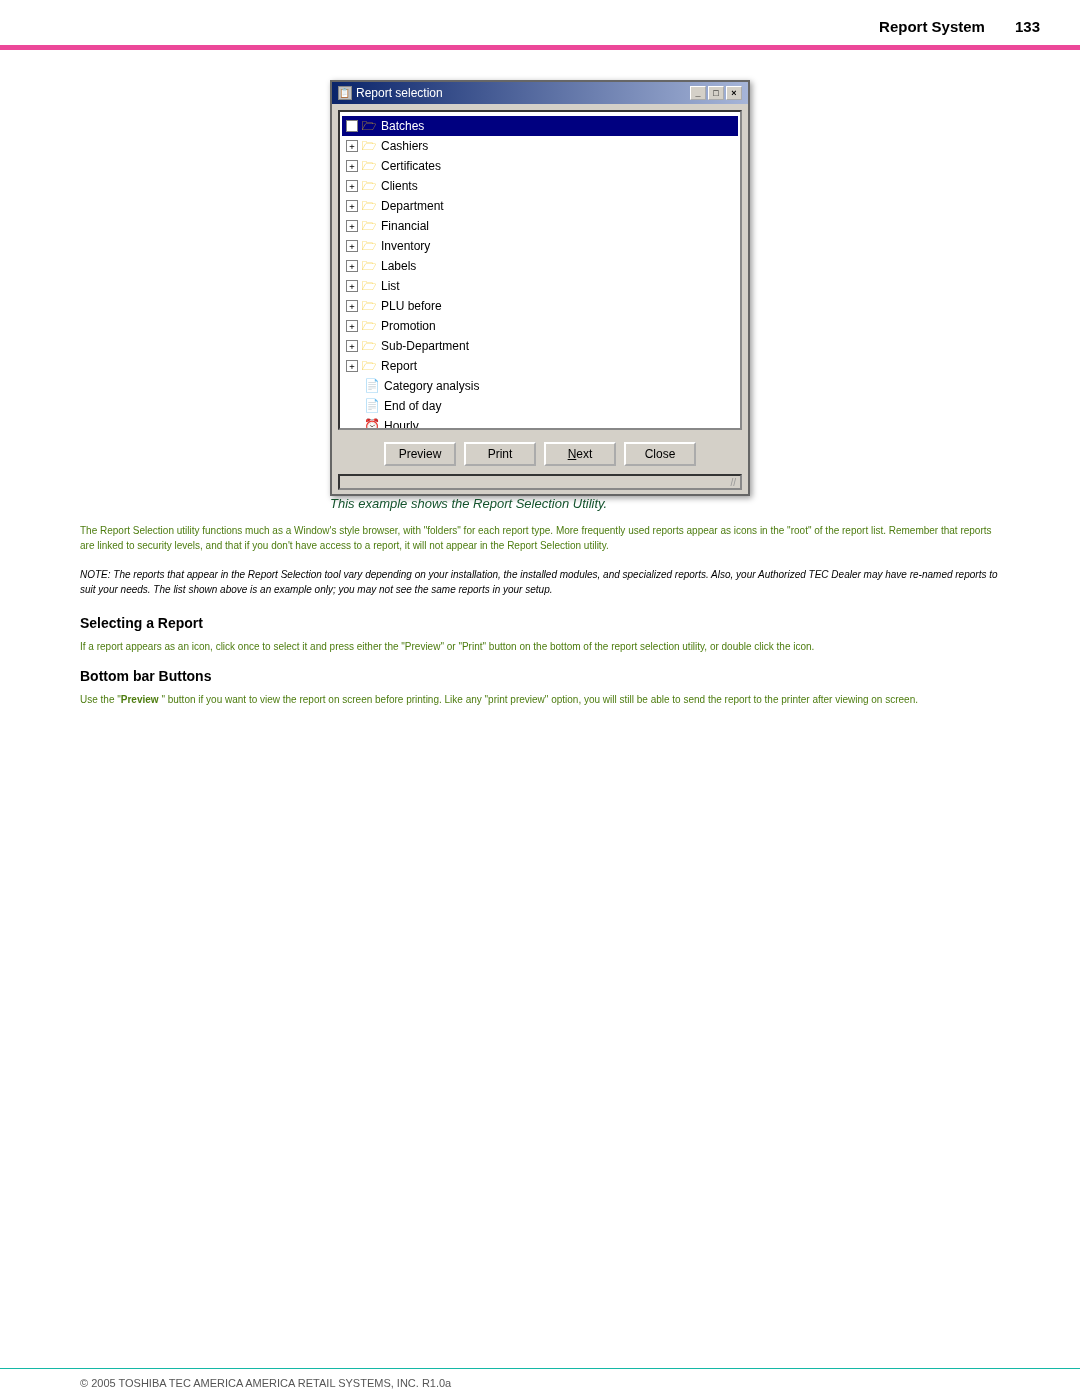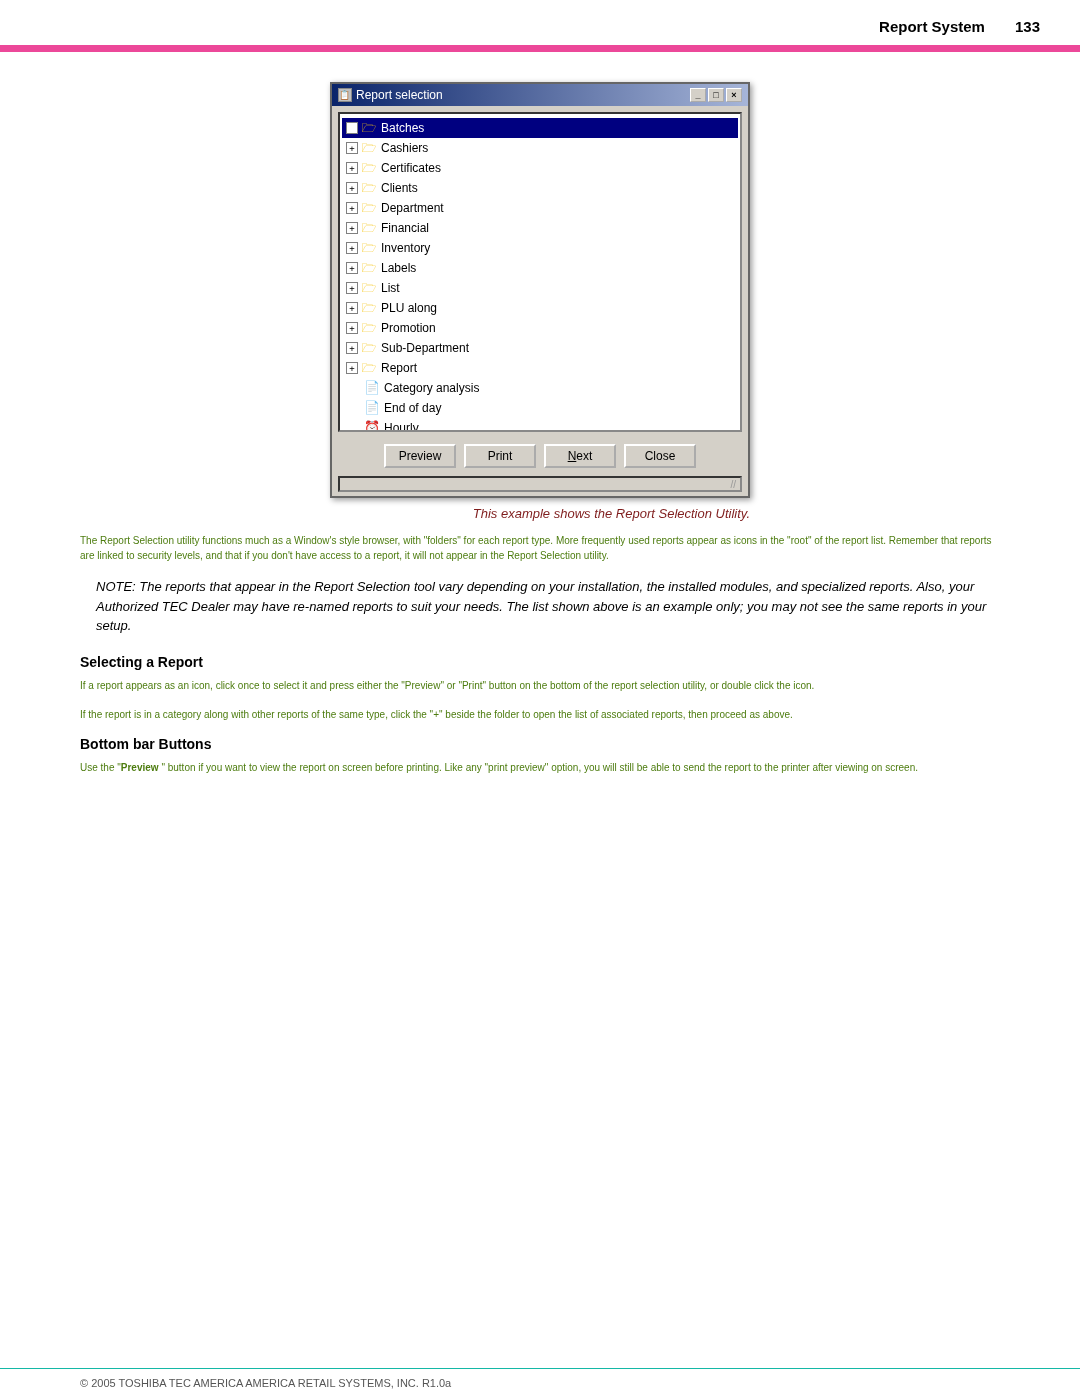--- a/index.html
+++ b/index.html
@@ -12,21 +12,21 @@
       min-height: 1397px;
       position: relative;
     }
 
     
     .page-header {
       display: flex;
       justify-content: flex-end;
       align-items: flex-start;
       padding: 18px 40px 10px 56px;
-      border-bottom: 7px solid #ec4899;
+      border-bottom: 5px solid #ec4899;
     }
     .page-header-title {
       font-weight: bold;
       font-size: 15px;
       margin-right: 30px;
     }
     .page-number {
       font-weight: bold;
       font-size: 15px;
     }
@@ -181,38 +181,36 @@
       display: flex;
       align-items: center;
       justify-content: flex-end;
       padding-right: 2px;
       font-size: 10px;
     }
 
     .caption {
       font-style: italic;
       font-size: 13px;
-      text-align: right;
-      color: #7f1d1d;
-      margin-top: 8px;
+      text-align: left;
+      color: #14532d;
     }
 
     
     .body-text {
       font-size: 10px;
       line-height: 1.5;
       margin-bottom: 14px;
       color: #4d7c0f;
     }
     .note-text {
-      font-size: 13px;
+      font-size: 10px;
       line-height: 1.5;
       font-style: italic;
       margin-bottom: 18px;
-      margin-left: 16px;
     }
     .section-heading {
       font-weight: bold;
       font-size: 14px;
       margin-bottom: 8px;
       margin-top: 4px;
     }
 
     
     .page-footer {
@@ -314,21 +312,21 @@
 
         <div class="tree-item">
           <span class="tree-expand">+</span>
           <span class="tree-icon folder-icon">🗁</span>
           <span>List</span>
         </div>
 
         <div class="tree-item">
           <span class="tree-expand">+</span>
           <span class="tree-icon folder-icon">🗁</span>
-          <span>PLU along</span>
+          <span>PLU before</span>
         </div>
 
         <div class="tree-item">
           <span class="tree-expand">+</span>
           <span class="tree-icon folder-icon">🗁</span>
           <span>Promotion</span>
         </div>
 
         <div class="tree-item">
           <span class="tree-expand">+</span>
@@ -382,23 +380,20 @@
   </p>
 
   <p class="note-text">
     NOTE: <em>The reports that appear in the Report Selection tool vary depending on your installation, the installed modules, and specialized reports. Also, your Authorized TEC Dealer may have re-named reports to suit your needs. The list shown above is an example only; you may not see the same reports in your setup.</em>
   </p>
 
   <div class="section-heading">Selecting a Report</div>
   <p class="body-text">
     If a report appears as an icon, click once to select it and press either the "Preview" or "Print" button on the bottom of the report selection utility, or double click the icon.
   </p>
-  <p class="body-text">
-    If the report is in a category along with other reports of the same type, click the "+" beside the folder to open the list of associated reports, then proceed as above.
-  </p>
 
   <div class="section-heading">Bottom bar Buttons</div>
   <p class="body-text">
     Use the "<strong>Preview</strong> " button if you want to view the report on screen before printing. Like any "print preview" option, you will still be able to send the report to the printer after viewing on screen.
   </p>
 
 </div>
 
 <div class="page-footer">
   <span>© 2005 TOSHIBA TEC AMERICA AMERICA RETAIL SYSTEMS, INC.   R1.0a</span>

